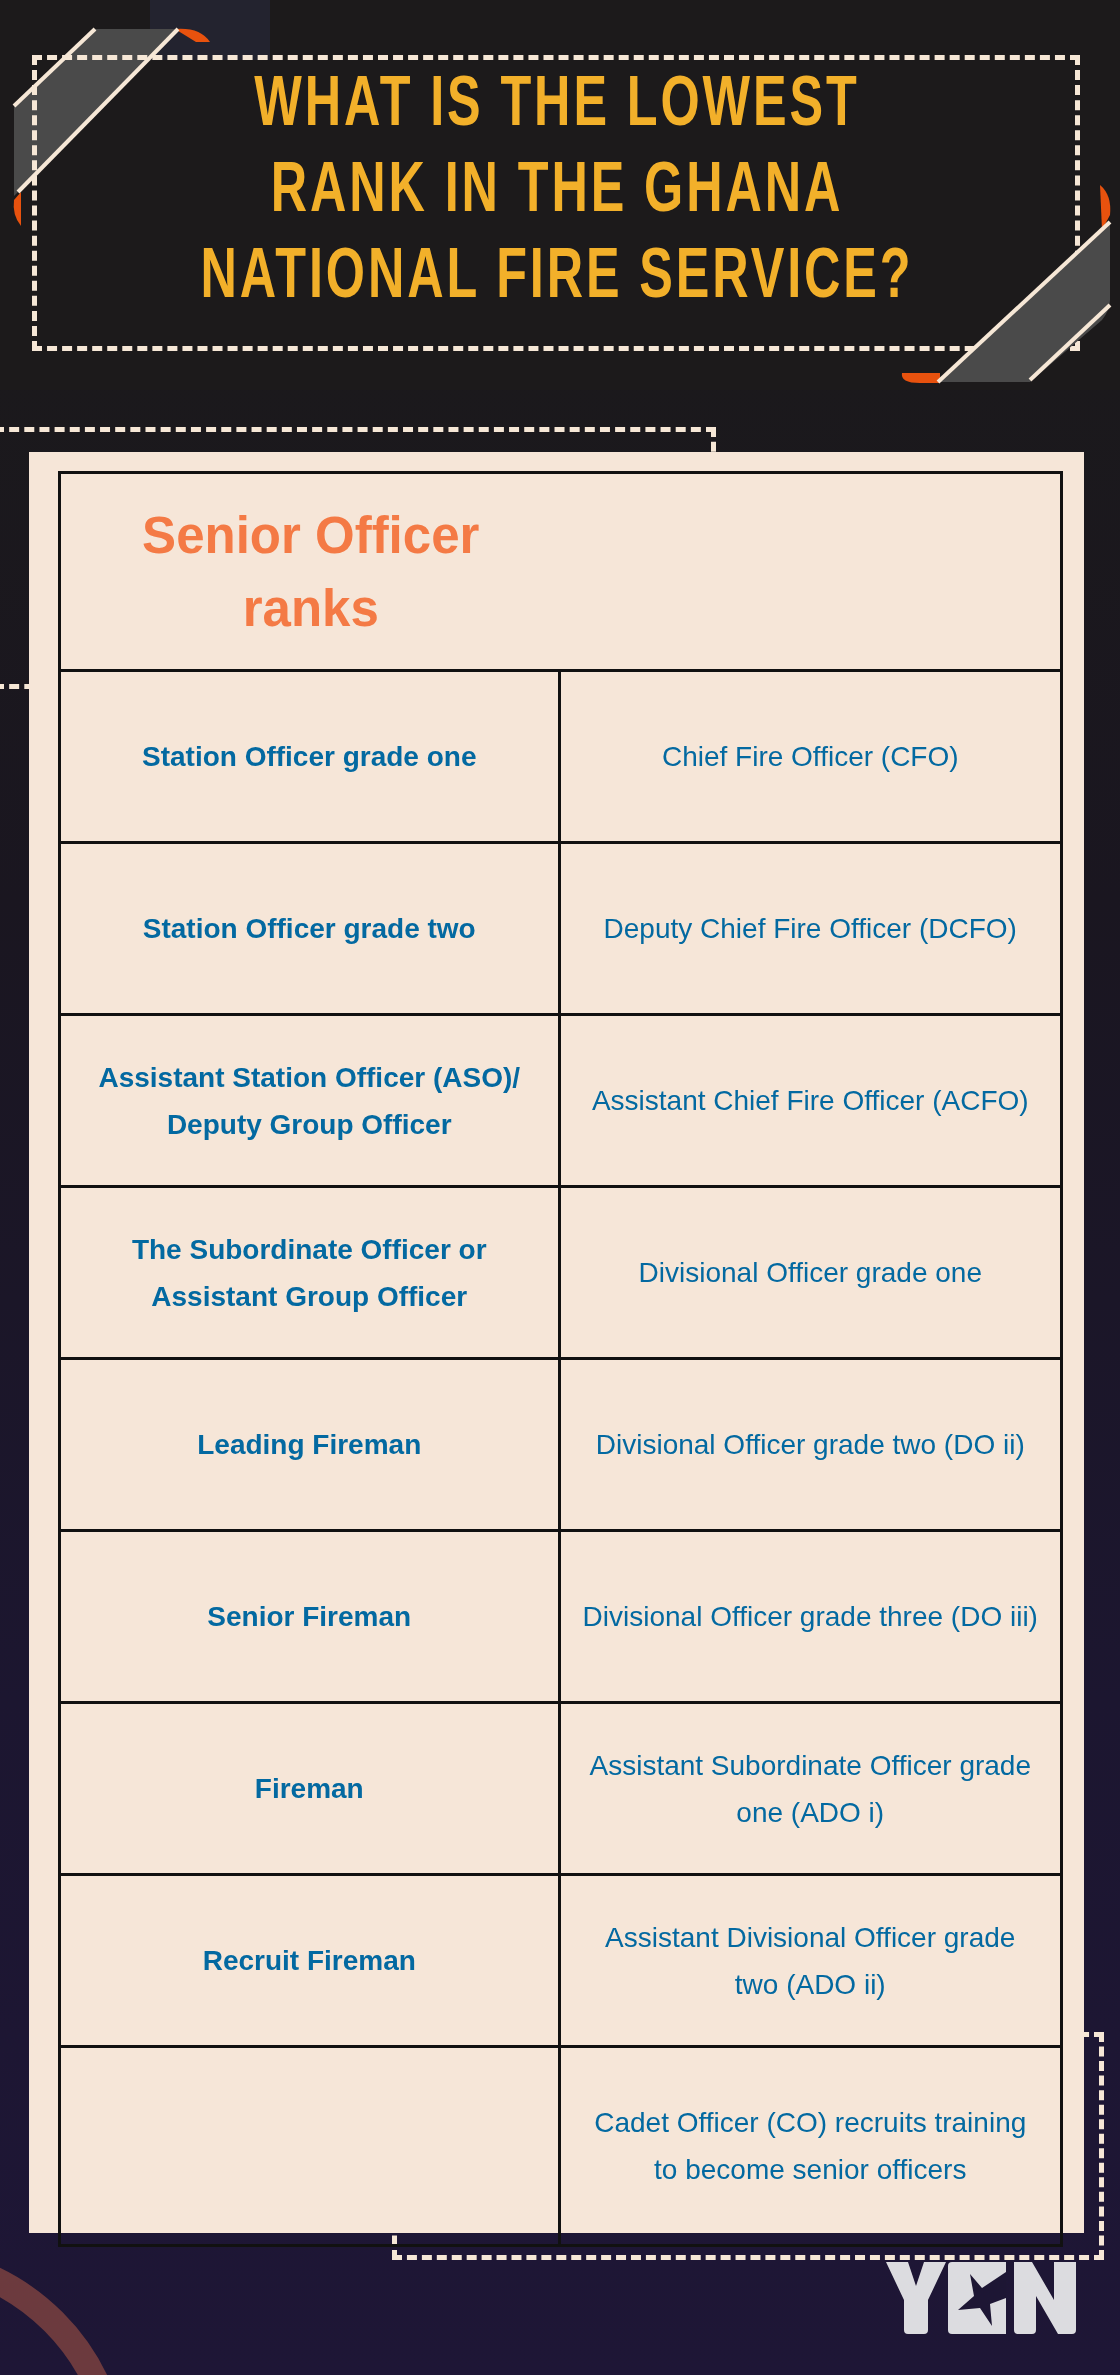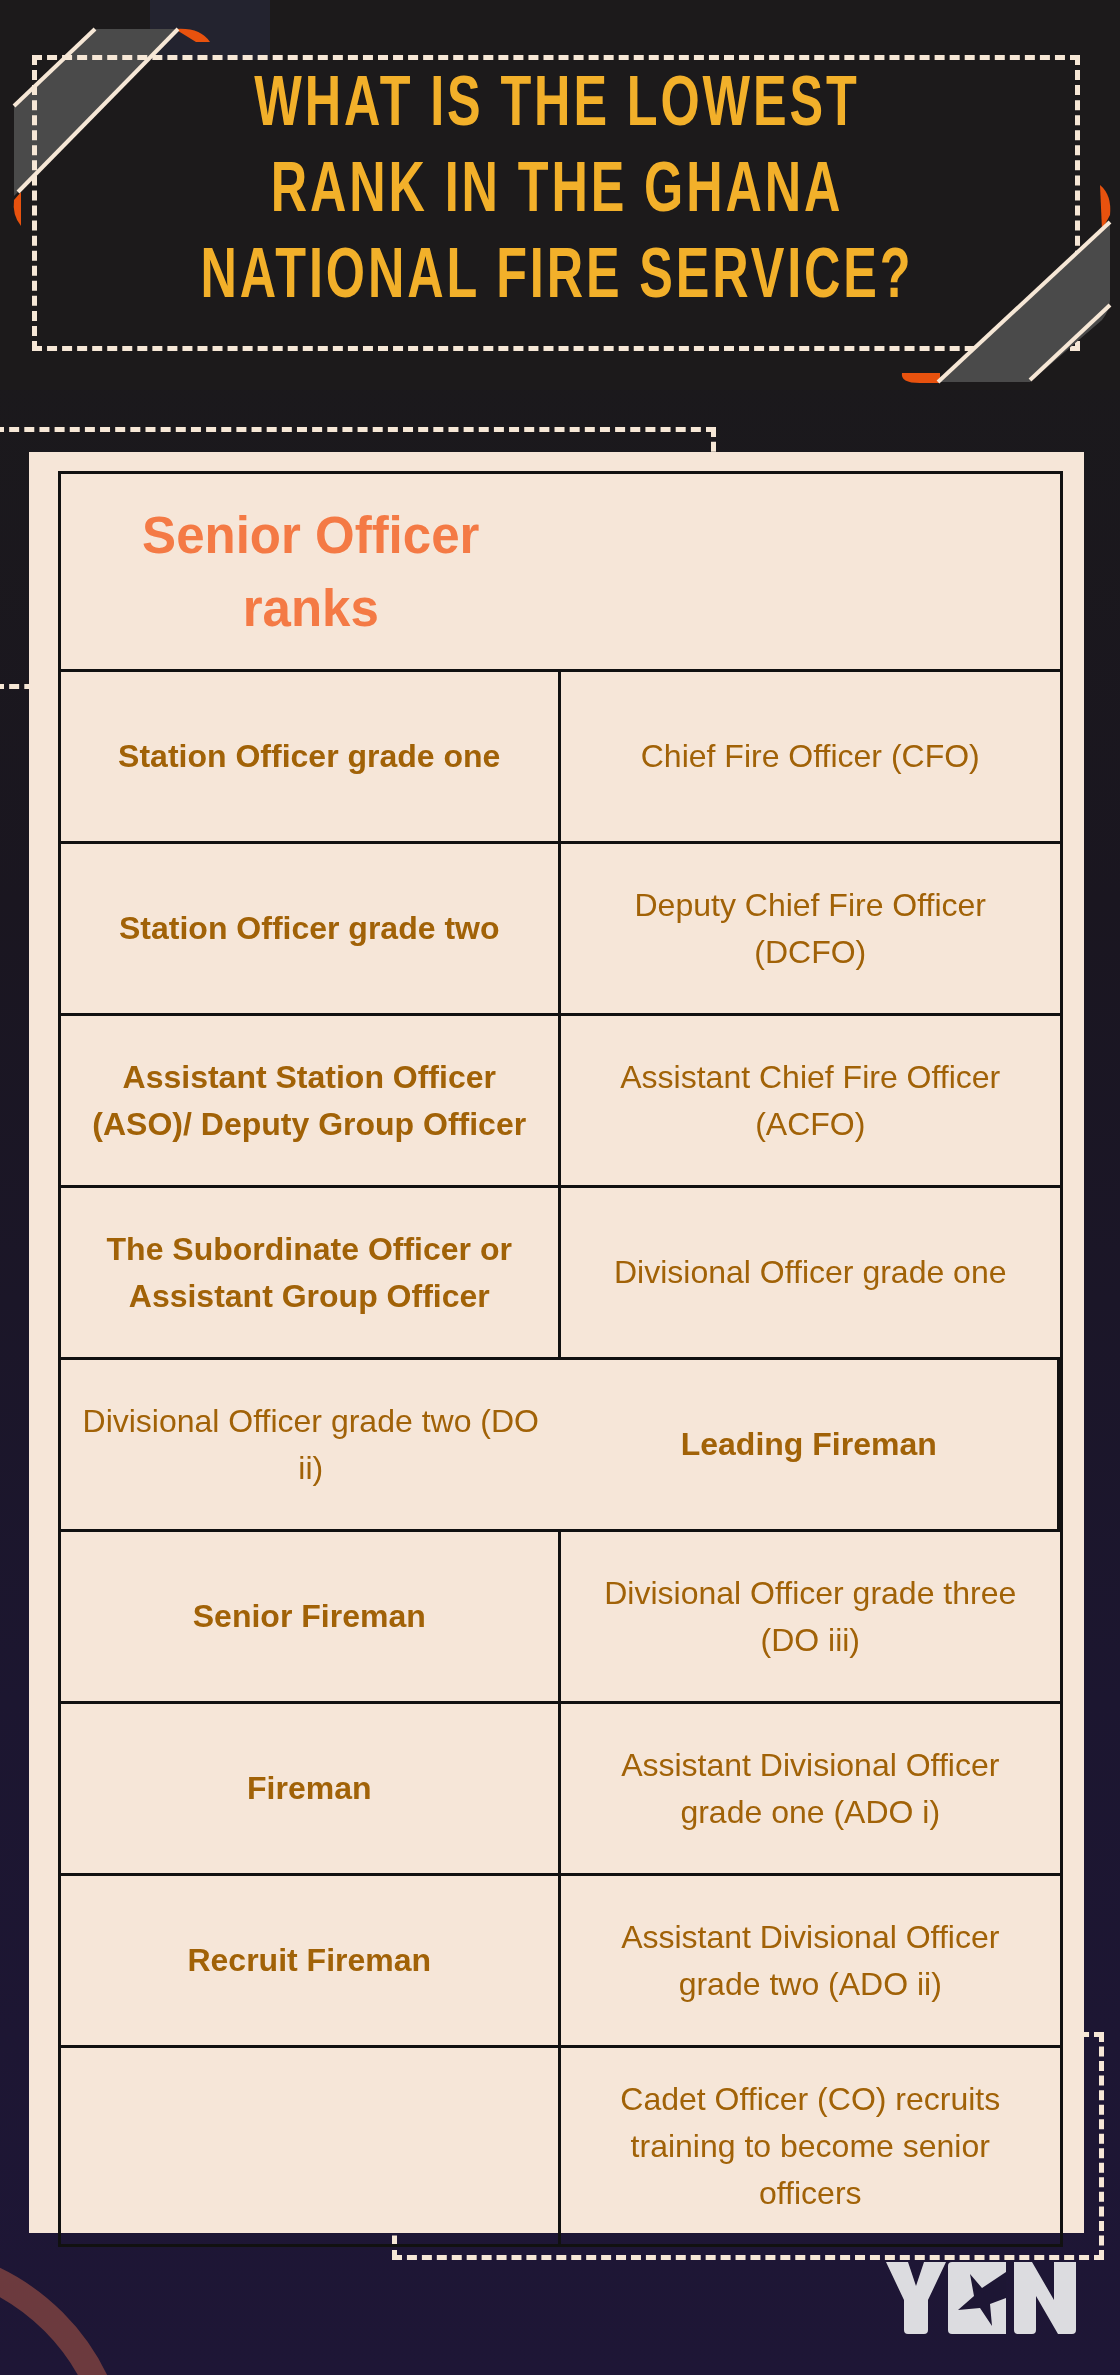--- a/index.html
+++ b/index.html
@@ -48,21 +48,21 @@
     border-collapse:collapse;
   }
   .row { display:flex; border-top:3px solid #111; box-sizing:border-box; }
   .row:first-child { border-top:none; }
   .cell {
     width:50%; display:flex; align-items:center; justify-content:center;
     text-align:center; box-sizing:border-box; padding:0 20px;
   }
   .cell.left { border-right:3px solid #111; }
   .head .cell { height:195px; color:#f47a45; font-weight:700; font-size:51px; line-height:73px; padding:0 60px; }
-  .body .cell { height:169px; font-size:32px; line-height:47px; color:#a16207; }
+  .body .cell { height:169px; font-size:28px; line-height:47px; color:#0369a1; }
   .body .cell.left { font-weight:700; }
   .body.last .cell { height:196px; }
 
   
   .arc {
     left:-330px; top:2245px; width:460px; height:460px;
     border:26px solid #6c3a3e; border-radius:50%; box-sizing:border-box;
   }
   .logo { left:882px; top:2258px; width:200px; height:78px; }
 </style>
@@ -115,30 +115,30 @@
   </div>
   <div class="row body">
     <div class="cell left">Assistant Station Officer (ASO)/ Deputy Group Officer</div>
     <div class="cell">Assistant Chief Fire Officer (ACFO)</div>
   </div>
   <div class="row body">
     <div class="cell left">The Subordinate Officer or Assistant Group Officer</div>
     <div class="cell">Divisional Officer grade one</div>
   </div>
   <div class="row body">
+    <div class="cell left">Leading Fireman</div>
     <div class="cell">Divisional Officer grade two (DO ii)</div>
-    <div class="cell left">Leading Fireman</div>
   </div>
   <div class="row body">
     <div class="cell left">Senior Fireman</div>
     <div class="cell">Divisional Officer grade three (DO iii)</div>
   </div>
   <div class="row body">
     <div class="cell left">Fireman</div>
-    <div class="cell">Assistant Divisional Officer grade one (ADO i)</div>
+    <div class="cell">Assistant Subordinate Officer grade one (ADO i)</div>
   </div>
   <div class="row body">
     <div class="cell left">Recruit Fireman</div>
     <div class="cell">Assistant Divisional Officer grade two (ADO ii)</div>
   </div>
   <div class="row body last">
     <div class="cell left"></div>
     <div class="cell">Cadet Officer (CO) recruits training to become senior officers</div>
   </div>
 </div>

